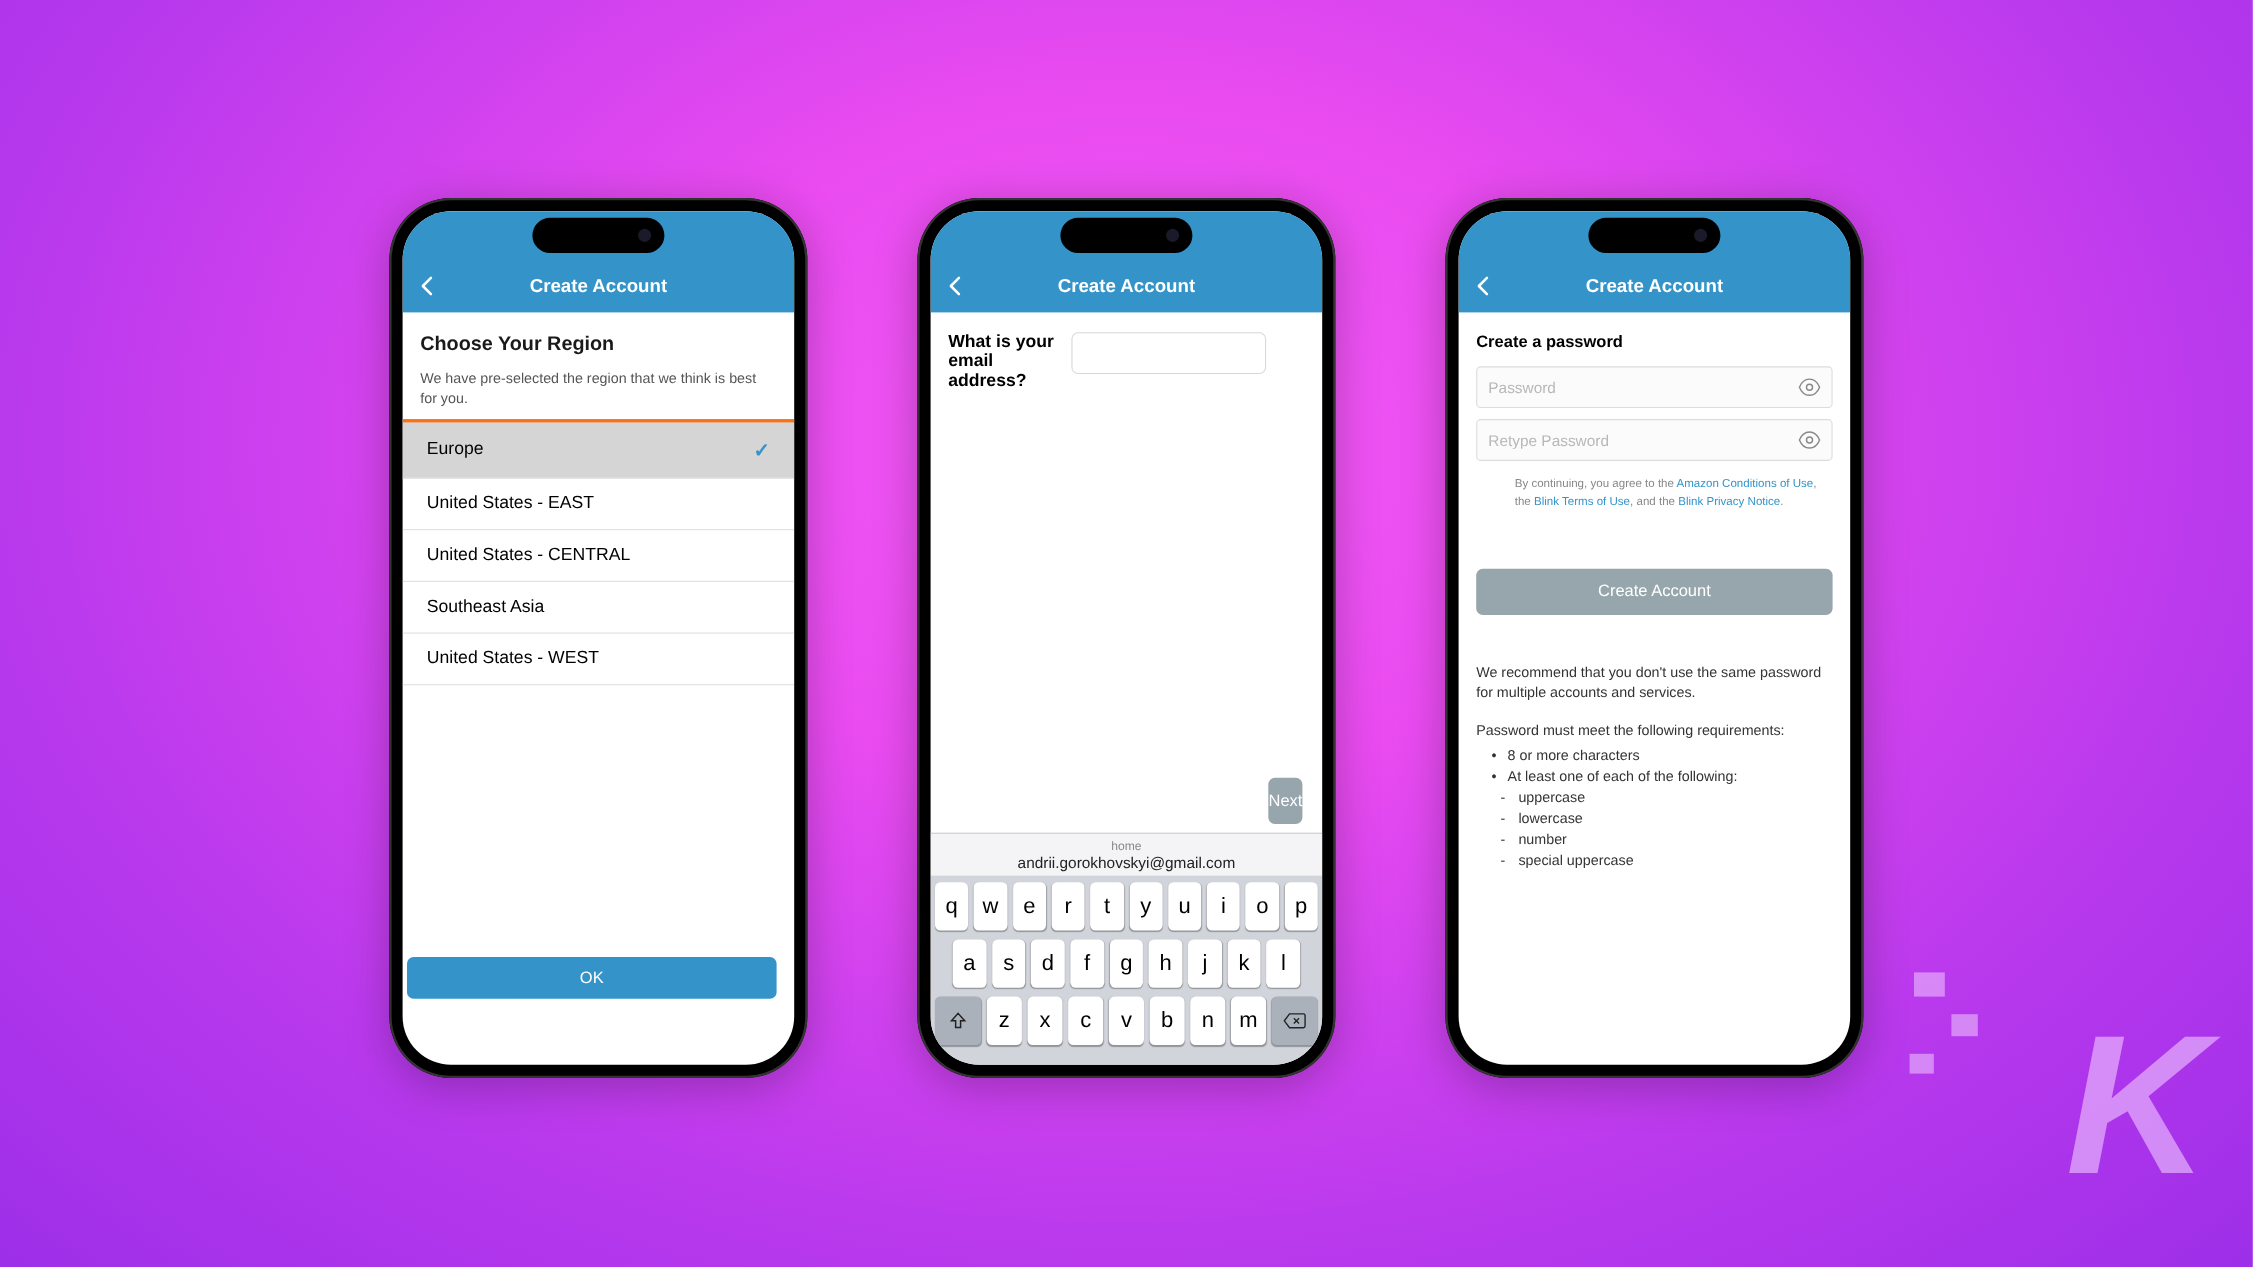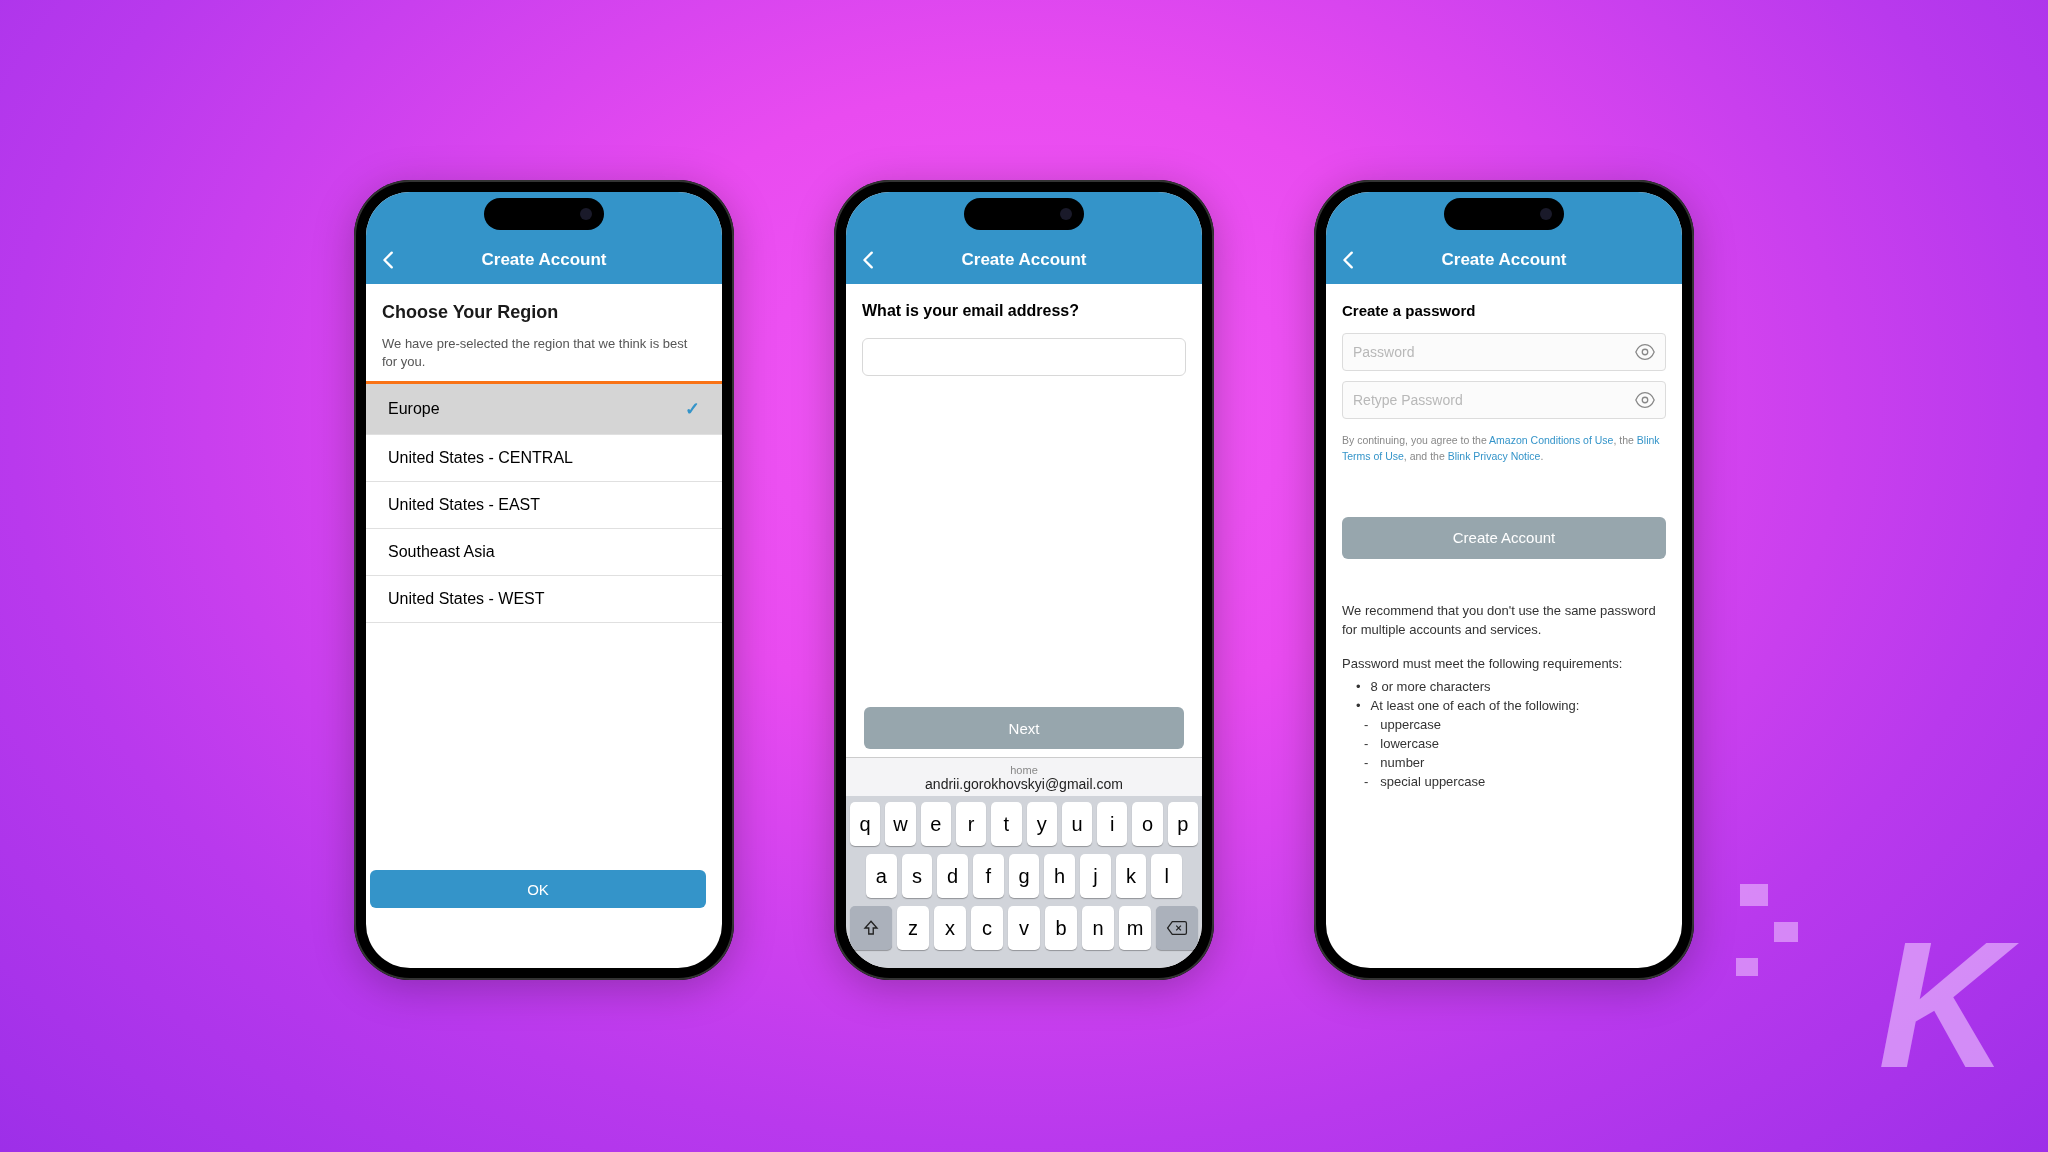--- a/index.html
+++ b/index.html
@@ -139,21 +139,21 @@
 .btn-secondary {
   background: #97a6ad;
   color: #fff;
   border: none;
   border-radius: 6px;
   height: 42px;
   width: 100%;
   font-size: 15px;
   cursor: pointer;
 }
-.phone2-mid { flex: 1; display: flex; flex-direction: column; }
+.phone2-mid { flex: 1; display: flex; flex-direction: row; }
 .next-wrap { margin-top: auto; padding: 0 2px 8px; }
 .suggestion-bar {
   padding: 6px 0 4px;
   text-align: center;
   border-top: 1px solid #ccc;
   background: #f4f4f6;
 }
 .sugg-label { font-size: 11px; color: #888; }
 .sugg-value { font-size: 14px; color: #222; }
 .keyboard {
@@ -202,20 +202,21 @@
   width: 22px;
   height: 22px;
   cursor: pointer;
 }
 .eye svg { width: 22px; height: 22px; stroke: #888; fill: none; }
 .legal {
   font-size: 10.5px;
   color: #888;
   line-height: 1.5;
   margin-top: 4px;
+  margin-left: 35px;
 }
 .legal a { color: #3494c9; text-decoration: none; cursor: pointer; }
 .create-btn-wrap { margin-top: 52px; margin-bottom: 42px; }
 .rec-text { font-size: 13px; color: #333; line-height: 1.5; margin-bottom: 16px; }
 .req-title { font-size: 13px; color: #333; margin-bottom: 8px; }
 .req-list { list-style: none; padding-left: 14px; font-size: 13px; color: #333; }
 .req-list li { margin-bottom: 4px; }
 .req-list li::before { content: "•"; margin-right: 10px; }
 .sub-list { list-style: none; padding-left: 22px; }
 .sub-list li::before { content: "-"; margin-right: 12px; }
@@ -263,24 +264,24 @@
       </div>
       <div class="content">
         <div class="h1">Choose Your Region</div>
         <div class="subtext">We have pre-selected the region that we think is best for you.</div>
         <div class="region-list">
           <div class="region-item selected">
             <span>Europe</span>
             <span class="check">✓</span>
           </div>
           <div class="region-item">
+            <span>United States - EAST</span>
+          </div>
+          <div class="region-item">
             <span>United States - CENTRAL</span>
-          </div>
-          <div class="region-item">
-            <span>United States - EAST</span>
           </div>
           <div class="region-item">
             <span>Southeast Asia</span>
           </div>
           <div class="region-item">
             <span>United States - WEST</span>
           </div>
         </div>
         <button class="btn-primary">OK</button>
       </div>

